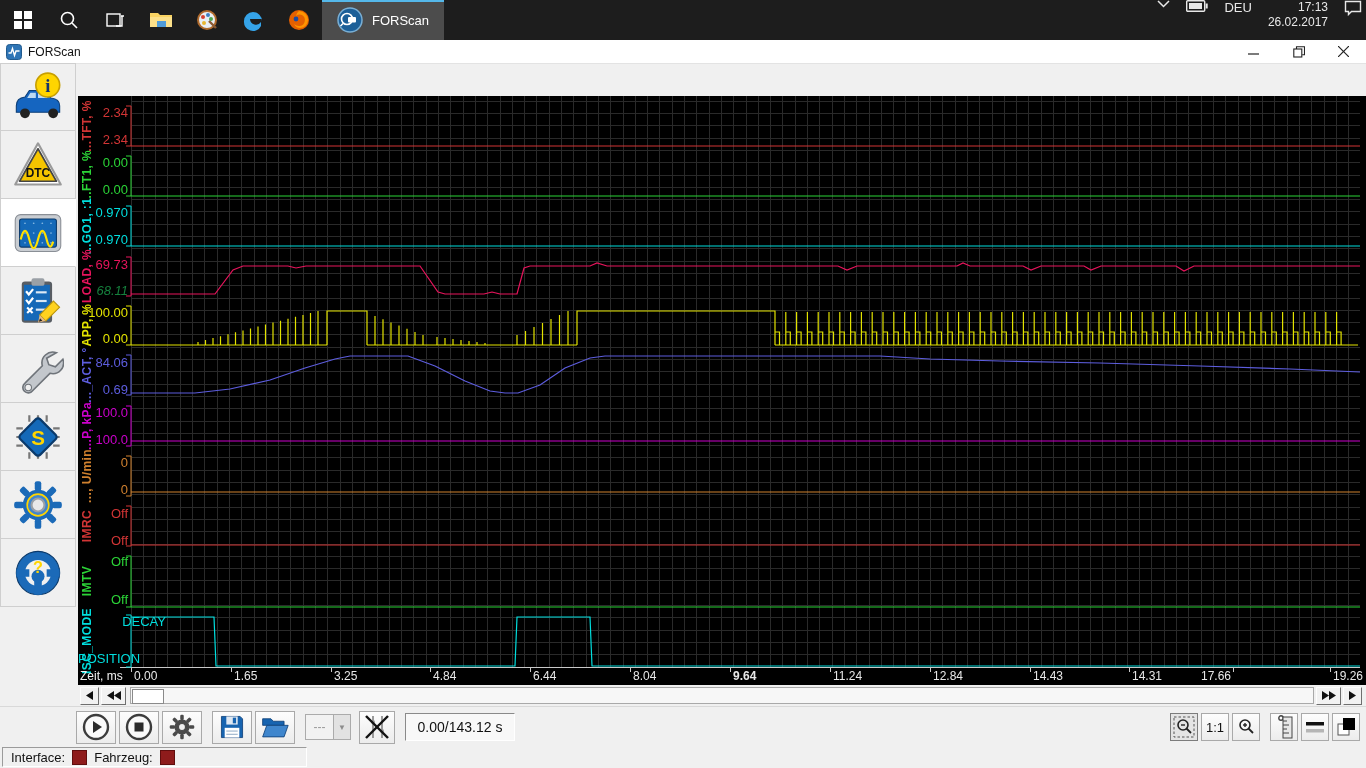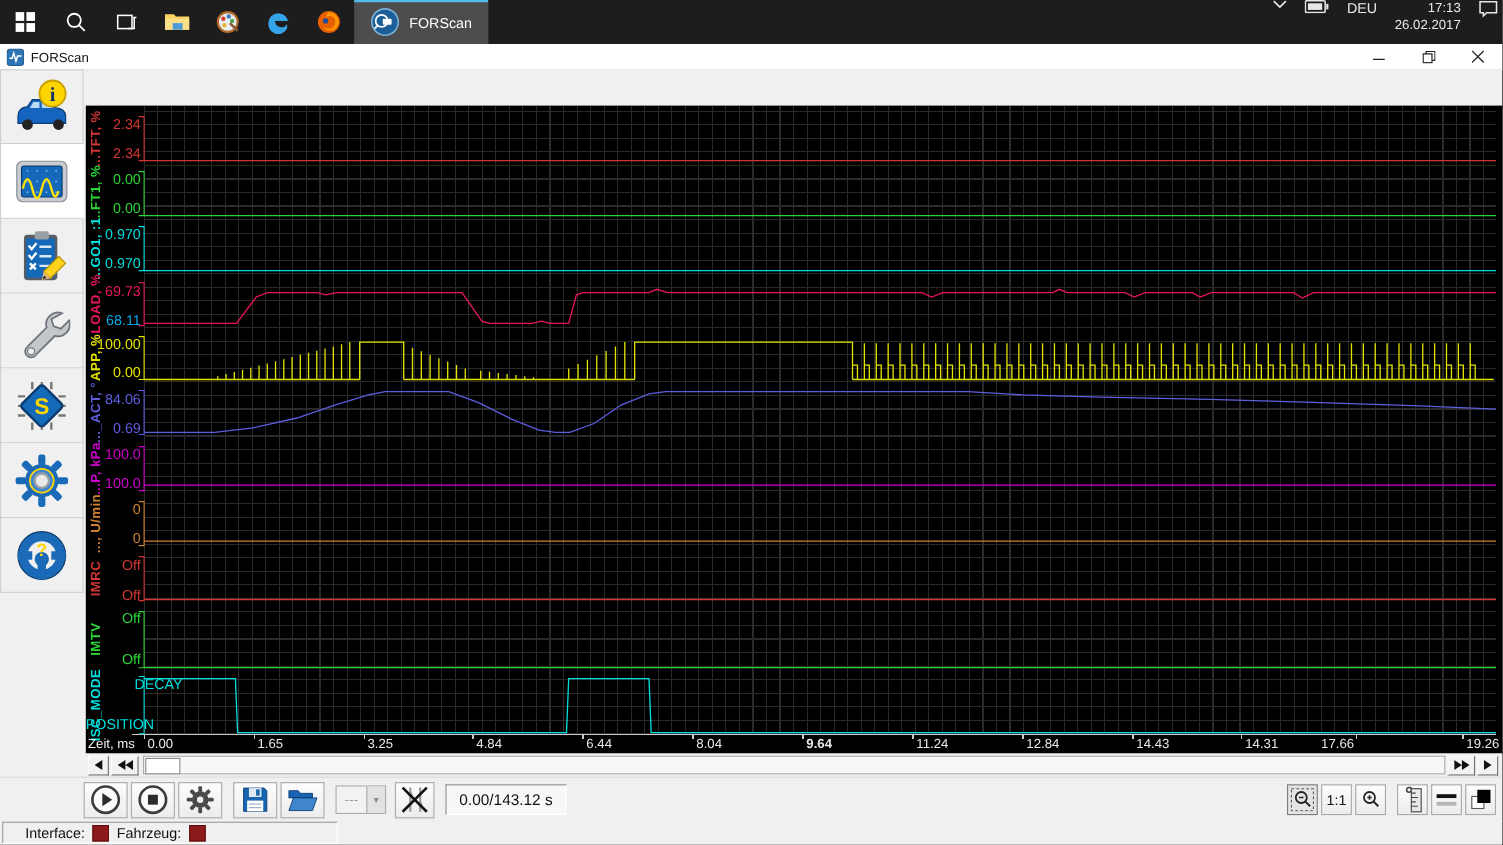--- a/index.html
+++ b/index.html
@@ -51,21 +51,21 @@
   .tool-gap{width:7px;}
   .dropdown{box-sizing:border-box;width:46px;height:26px;margin-left:10px;border:1px solid #ababab;background:#f2f2f2;display:flex;align-items:center;color:#9a9a9a;font-size:12px;}
   .dropdown .dd-val{flex:1;text-align:center;}
   .dropdown .dd-arrow{width:16px;height:100%;background:#e2e2e2;border-left:1px solid #ababab;display:flex;align-items:center;justify-content:center;font-size:8px;color:#8d8d8d;}
   .timebox{box-sizing:border-box;width:110px;height:28px;margin-left:10px;background:#f8f8f8;
            border:1px solid;border-color:#8a8a8a #ffffff #ffffff #8a8a8a;display:flex;align-items:center;justify-content:center;font-size:14px;color:#111;}
   .ratio{font-size:13px;color:#111;}
   .toolbar .right-group{margin-left:auto;display:flex;align-items:center;padding-right:6px;}
   
   .statusbar{position:absolute;left:0;top:746px;width:1366px;height:22px;background:#f0f0f0;display:flex;align-items:stretch;font-size:13px;color:#111;}
-  .status-panel{box-sizing:border-box;border:1px solid;border-color:#9b9b9b #ffffff #ffffff #9b9b9b;display:flex;align-items:center;gap:7px;padding:0 20px;margin:1px 0 1px 2px;}
+  .status-panel{box-sizing:border-box;border:1px solid;border-color:#9b9b9b #ffffff #ffffff #9b9b9b;display:flex;align-items:center;gap:7px;padding:0 8px;margin:1px 0 1px 2px;}
   .led{width:13px;height:13px;background:#8e1b1b;border:1px solid #5f0d0d;}
 </style>
 </head>
 <body>
 
 <div class="root">
 
   <div class="taskbar">
     <div class="tb-btn">
       <svg width="18" height="18" viewBox="0 0 18 18">
@@ -174,20 +174,27 @@
 
   <div class="sidebar">
     <div class="side-btn">
       <svg width="52" height="52" viewBox="0 0 48 48">
         <path d="M4,32 q0,-7 8,-8 l4,-6 h14 l6,7 q8,1 8,7 v6 h-40 z" fill="#1565c0" stroke="#0c3e76"></path>
         <path d="M17,20 l-3,5 h8 v-5 z M24,20 v5 h9 l-4,-5 z" fill="#bcd9f2"></path>
         <circle cx="12" cy="39" r="4.5" fill="#222"></circle>
           <circle cx="38" cy="39" r="4.5" fill="#222"></circle>
         <circle cx="33" cy="13" r="11" fill="#ffd500" stroke="#c79f00" stroke-width="1.5"></circle>
         <text x="33" y="19" text-anchor="middle" font-family="Liberation Serif,serif" font-size="17" font-weight="bold" fill="#14346b">i</text>
+      </svg>
+    </div>
+    <div class="side-btn">
+      <svg width="52" height="52" viewBox="0 0 48 48">
+        <path d="M24,4 L45,42 H3 Z" fill="#fff" stroke="#9a9a9a" stroke-width="2" stroke-linejoin="round"></path>
+        <path d="M24,9 L41,39 H7 Z" fill="#f6c500" stroke="#444" stroke-width="1.5" stroke-linejoin="round"></path>
+        <text x="24" y="35" text-anchor="middle" font-family="Liberation Sans,sans-serif" font-size="11" font-weight="bold" fill="#111">DTC</text>
       </svg>
     </div>
     <div class="side-btn active">
       <svg width="52" height="52" viewBox="0 0 48 48">
         <rect x="3" y="7" width="42" height="34" rx="5" fill="#c9cdd2" stroke="#8a8f96"></rect>
         <rect x="7" y="11" width="34" height="26" rx="2" fill="#1469b8" stroke="#0b3a6b"></rect>
         <g fill="#7fb4e0">
             <circle cx="12" cy="15" r="0.8"></circle>
             <circle cx="20" cy="15" r="0.8"></circle>
             <circle cx="28" cy="15" r="0.8"></circle>
@@ -319,21 +326,21 @@
         <div class="ch-val" style="top: 9px; color: rgb(210, 53, 53);">2.34</div>
         <div class="ch-val" style="top: 36px; color: rgb(210, 53, 53);">2.34</div>
         <div class="ch-name" style="top: 80px; color: rgb(43, 212, 55);">...FT1, %</div>
         <div class="ch-val" style="top: 59px; color: rgb(43, 212, 55);">0.00</div>
         <div class="ch-val" style="top: 86px; color: rgb(43, 212, 55);">0.00</div>
         <div class="ch-name" style="top: 130px; color: rgb(0, 222, 222);">...GO1, :1</div>
         <div class="ch-val" style="top: 109px; color: rgb(0, 222, 222);">0.970</div>
         <div class="ch-val" style="top: 136px; color: rgb(0, 222, 222);">0.970</div>
         <div class="ch-name" style="top: 180px; color: rgb(232, 20, 92);">LOAD, %</div>
         <div class="ch-val" style="top: 161px; color: rgb(232, 20, 92);">69.73</div>
-        <div class="ch-val" style="top: 187px; color: #0ea5e9;">68.11</div>
+        <div class="ch-val" style="top: 187px; color: #15803d; font-style: italic;">68.11</div>
         <div class="ch-name" style="top: 229px; color: rgb(227, 227, 0);">APP, %</div>
         <div class="ch-val" style="top: 209px; color: rgb(227, 227, 0);">100.00</div>
         <div class="ch-val" style="top: 235px; color: rgb(227, 227, 0);">0.00</div>
         <div class="ch-name" style="top: 279px; color: rgb(93, 93, 222);">..._ACT, °</div>
         <div class="ch-val" style="top: 259px; color: rgb(93, 93, 222);">84.06</div>
         <div class="ch-val" style="top: 286px; color: rgb(93, 93, 222);">0.69</div>
         <div class="ch-name" style="top: 330px; color: rgb(204, 0, 204);">...P, kPa</div>
         <div class="ch-val" style="top: 309px; color: rgb(204, 0, 204);">100.0</div>
         <div class="ch-val" style="top: 336px; color: rgb(204, 0, 204);">100.0</div>
         <div class="ch-name" style="top: 380px; color: rgb(208, 129, 47);">..., U/min</div>

